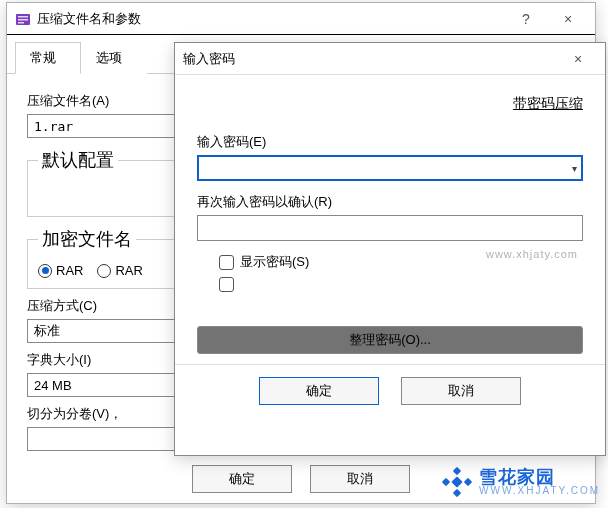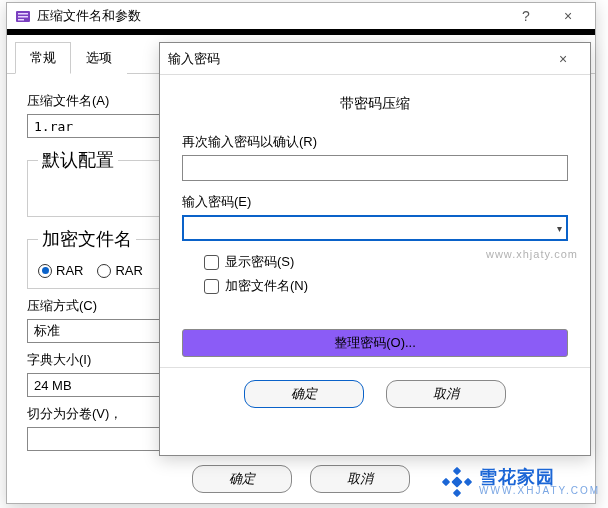--- a/index.html
+++ b/index.html
@@ -17,39 +17,39 @@
     background: #fff;
     border: 1px solid #b0b0b0;
     box-shadow: 0 4px 16px rgba(0,0,0,0.18);
   }
   .titlebar {
     height: 32px;
     display: flex;
     align-items: center;
     padding: 0 6px 0 8px;
     background: #fff;
-    border-bottom: 6px solid #000000;
+    border-bottom: 1px solid #000000;
   }
   .titlebar .title { flex: 1; font-size: 13px; }
   .titlebar .icon { width: 16px; height: 16px; margin-right: 6px; display: inline-flex; }
   .titlebar .ctrls { display: flex; gap: 0; }
   .titlebar .ctrl {
     width: 42px; height: 30px;
     display: flex; align-items: center; justify-content: center;
     color: #555; font-size: 14px;
   }
   .tabs {
     display: flex;
     padding: 6px 8px 0 8px;
     gap: 0;
     border-bottom: 1px solid #ccc;
     font-size: 13px;
   }
   .tab {
-    padding: 6px 14px 6px 14px;
+    padding: 6px 24px 6px 14px;
     border: 1px solid transparent;
     border-bottom: none;
     position: relative;
     top: 1px;
     background: #fff;
   }
   .tab.active {
     border-color: #ccc;
     border-bottom: 1px solid #fff;
   }
@@ -68,64 +68,64 @@
     border: 1px solid #ccc;
     margin: 10px 0 8px 0;
     padding: 6px 10px 10px 10px;
   }
   fieldset.gbox legend { padding: 0 4px; font-size: 18px; }
   .btn {
     height: 28px;
     min-width: 100px;
     border: 1px solid #888;
     background: #f6f6f6;
-    border-radius: 11px;
+    border-radius: 0;
     display: inline-flex;
     align-items: center;
     justify-content: center;
     font-size: 13px;
-    font-style: italic;
   }
   .radio-row { display: flex; gap: 14px; align-items: center; margin-top: 6px; }
   .radio { width: 14px; height: 14px; border: 1px solid #333; border-radius: 50%; display: inline-flex; align-items: center; justify-content: center; margin-right: 4px; }
   .radio.checked::after { content: ""; width: 7px; height: 7px; background: #0a62c9; border-radius: 50%; }
   .select {
     width: 100%; height: 24px; border: 1px solid #888;
     display: flex; align-items: center; justify-content: space-between;
     padding: 0 6px; background: #fff;
   }
   .chev { font-size: 10px; color: #444; }
   .main-buttons {
     position: absolute; bottom: 10px; left: 0; right: 0;
     display: flex; justify-content: center; gap: 18px;
   }
   
   .modal {
     border: 1px solid #888;
+    margin-left: 15px;
   }
   .modal .titlebar { border-bottom: 1px solid #ddd; }
   .modal-body { padding: 14px 22px 10px 22px; }
-  .modal .hdr { text-align: center; font-size: 14px; margin: 6px 0 20px 0; }
+  .modal .hdr { text-align: right; font-size: 14px; margin: 6px 0 20px 0; text-decoration: underline; }
   .field { margin-bottom: 12px; }
   .pwd-combo {
     width: 100%; height: 26px;
     border: 2px solid #0a62c9;
     display: flex; align-items: center; justify-content: flex-end;
     padding: 0 4px;
     background: #fff;
   }
   .pwd2 {
     width: 100%; height: 26px;
     border: 1px solid #888; background: #fff;
   }
   .chk-row { display: flex; align-items: center; gap: 6px; margin: 6px 0; font-size: 13px; padding-left: 22px; }
   .chk { width: 15px; height: 15px; border: 1px solid #555; border-radius: 3px; background: #fff; }
   .wide-btn {
     width: 100%; height: 28px;
-    border: 1px solid #888; background: #8b5cf6; border-radius: 3px;
+    border: 1px solid #888; background: #737373; border-radius: 3px;
     display: flex; align-items: center; justify-content: center;
     margin-top: 34px;
   }
   .modal-buttons {
     border-top: 1px solid #e0e0e0;
     padding: 12px 0;
     display: flex; justify-content: center; gap: 22px;
   }
   .modal-buttons .btn { min-width: 120px; }
   .modal-buttons .btn.primary { border: 1px solid #0a62c9; }
@@ -223,38 +223,37 @@
     <span class="title">输入密码</span>
     <div class="ctrls">
       <div class="ctrl">×</div>
     </div>
   </div>
 
   <div class="modal-body">
     <div class="hdr">带密码压缩</div>
 
     <div class="field">
-      <span class="lbl">再次输入密码以确认(R)</span>
-      <div class="pwd2"></div>
-    </div>
-
-    <div class="field">
       <span class="lbl">输入密码(E)</span>
       <div class="pwd-combo">
         <span class="chev">▾</span>
       </div>
     </div>
 
+    <div class="field">
+      <span class="lbl">再次输入密码以确认(R)</span>
+      <div class="pwd2"></div>
+    </div>
+
     <div class="chk-row">
       <span class="chk"></span>
       <span>显示密码(S)</span>
     </div>
     <div class="chk-row">
       <span class="chk"></span>
-      <span>加密文件名(N)</span>
     </div>
 
     <div class="wide-btn">整理密码(O)...</div>
   </div>
 
   <div class="modal-buttons">
     <span class="btn primary">确定</span>
     <span class="btn">取消</span>
   </div>
 </div>

